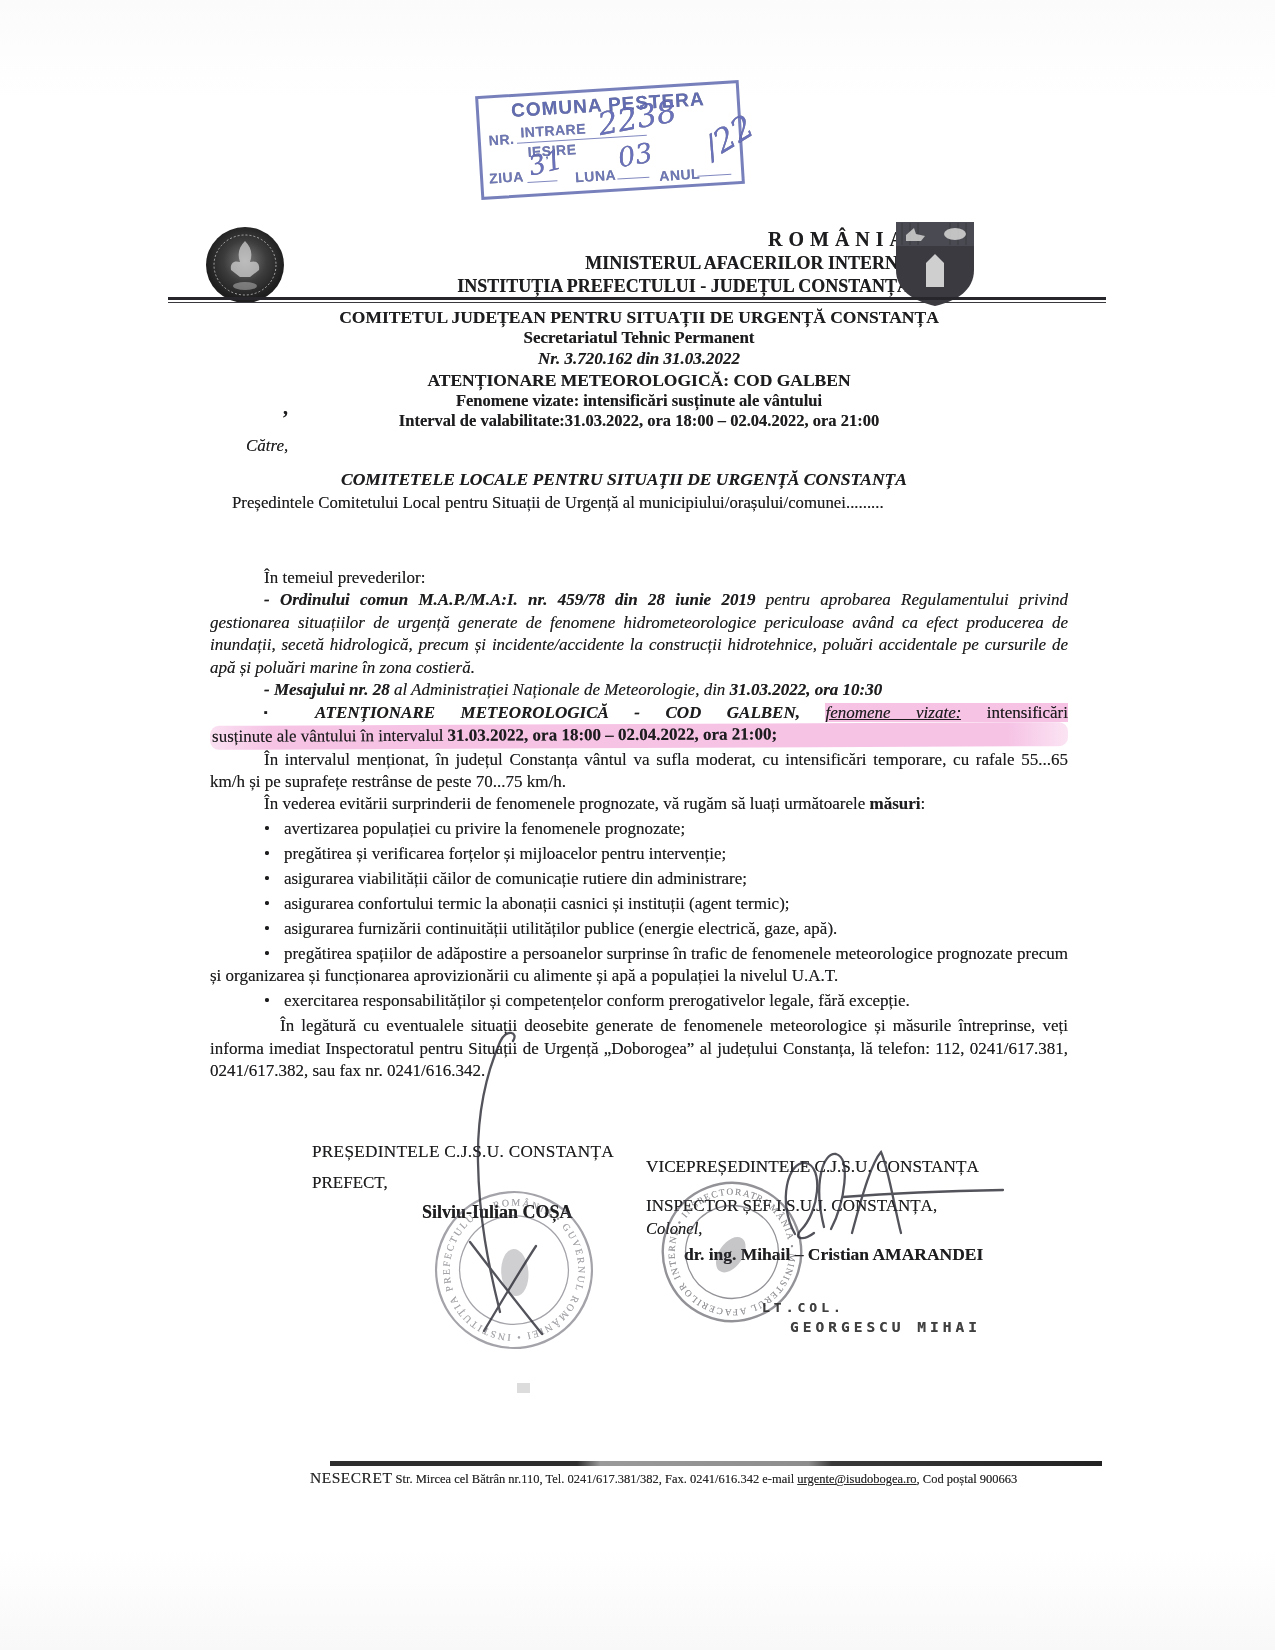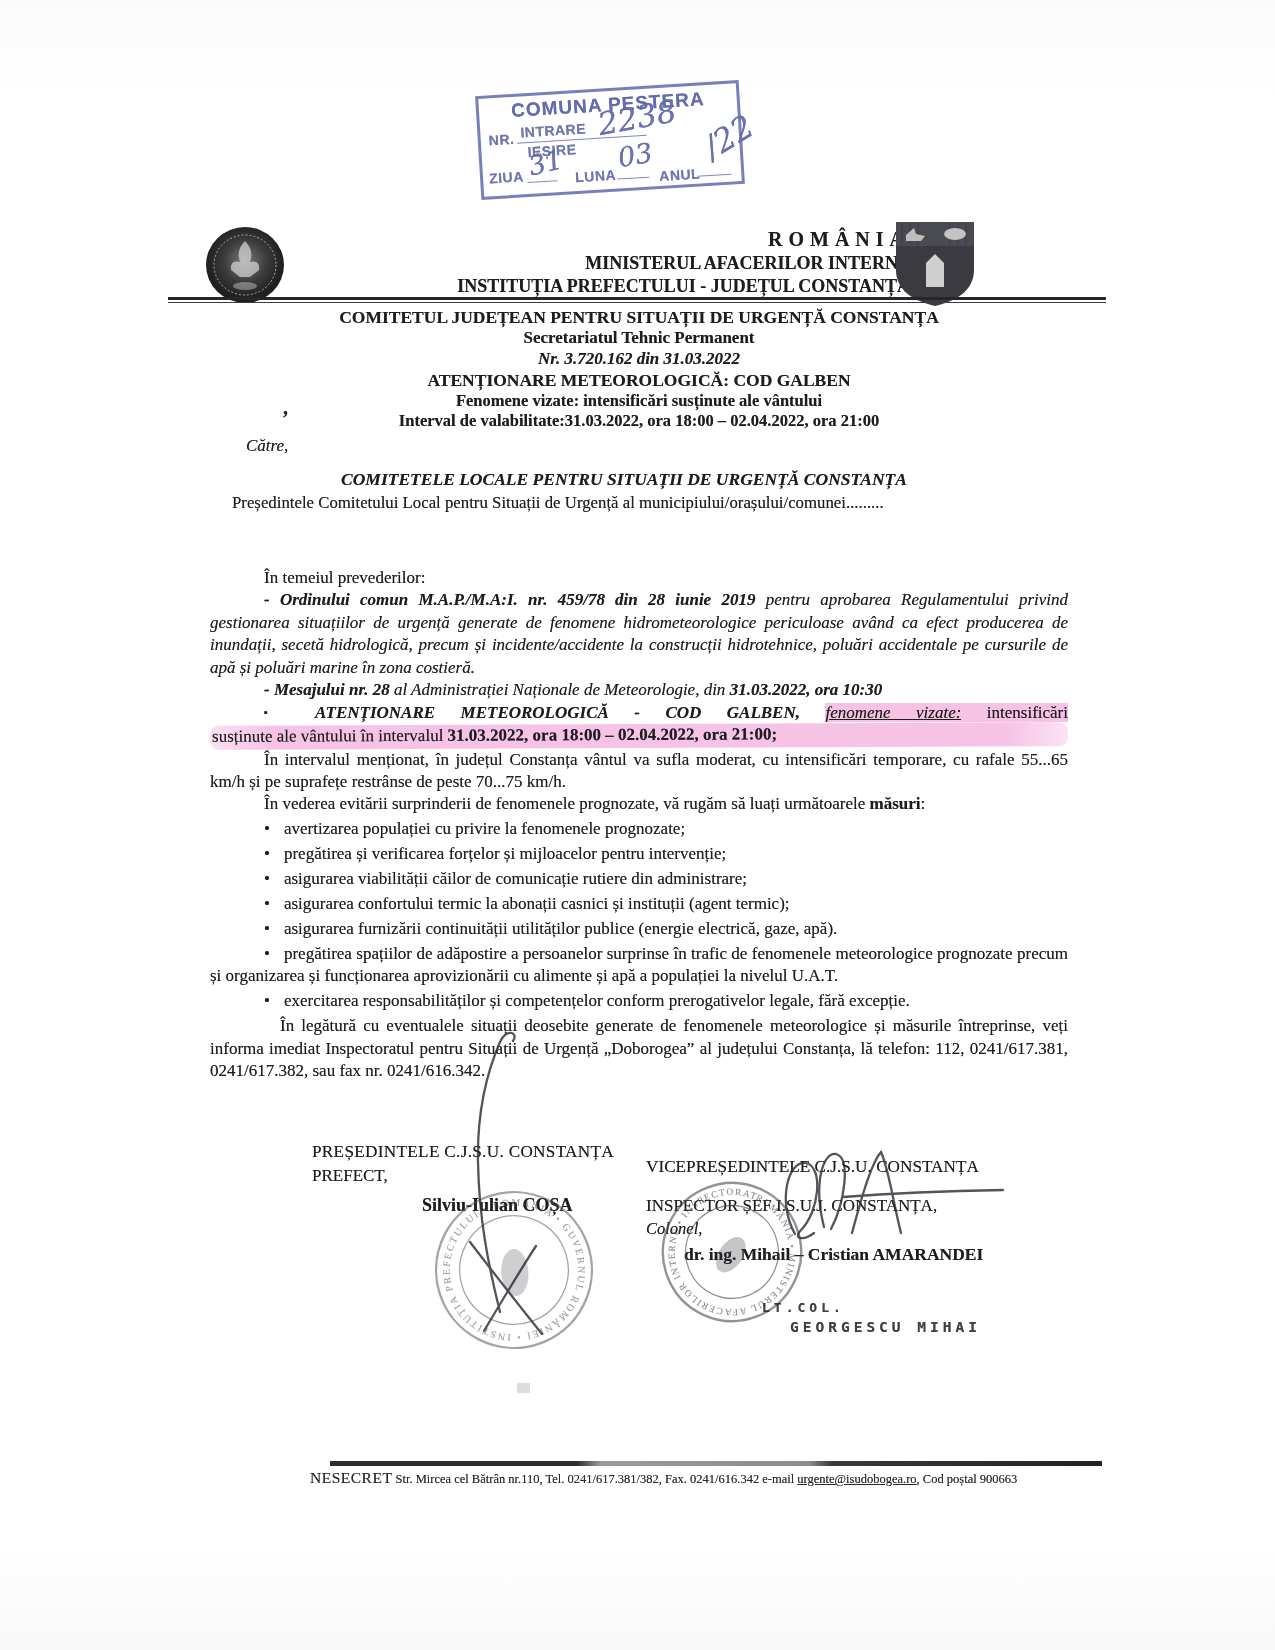--- a/index.html
+++ b/index.html
@@ -59,21 +59,21 @@
   .sq{font-size:11px;vertical-align:2px;margin-right:26px;}
   .pink{background:#f6c3e5;}
   .hl-line{background:linear-gradient(90deg,rgba(246,195,229,.5),#f6c3e5 7%,#f6c3e5 93%,rgba(246,195,229,.45));border-radius:9px;transform:rotate(-.25deg);padding:0 4px 2px 2px;}
   p.bullet{margin:2.5px 0;text-indent:54px;}
   .dot{margin-right:14px;}
   .closing{text-indent:70px;margin-top:14px;}
 
   
   .sig-left{left:312px;top:1142px;width:345px;}
   .sigl-title{font-size:17.2px;letter-spacing:.3px;}
-  .sigl-role{font-size:17px;margin-top:4px;}
+  .sigl-role{font-size:17px;margin-top:11px;}
   .sigl-name{font-size:18px;font-weight:bold;margin:9px 0 0 110px;}
   .sig-right{left:646px;top:1157px;width:375px;}
   .sigr-title{font-size:17.2px;}
   .sigr-sub{font-size:17px;margin-top:19px;}
   .sigr-rank{font-size:16.5px;font-style:italic;margin-top:3px;}
   .sigr-name{font-size:17.5px;font-weight:bold;margin:5px 0 0 38px;}
 
   .officer-stamp{left:762px;top:1300px;font-family:"DejaVu Sans Mono", monospace;color:#262626;opacity:.88;}
   .off-rank{font-size:13px;font-weight:bold;letter-spacing:4px;}
   .off-name{font-size:14.5px;font-weight:bold;letter-spacing:4px;margin:4px 0 8px 28px;}

